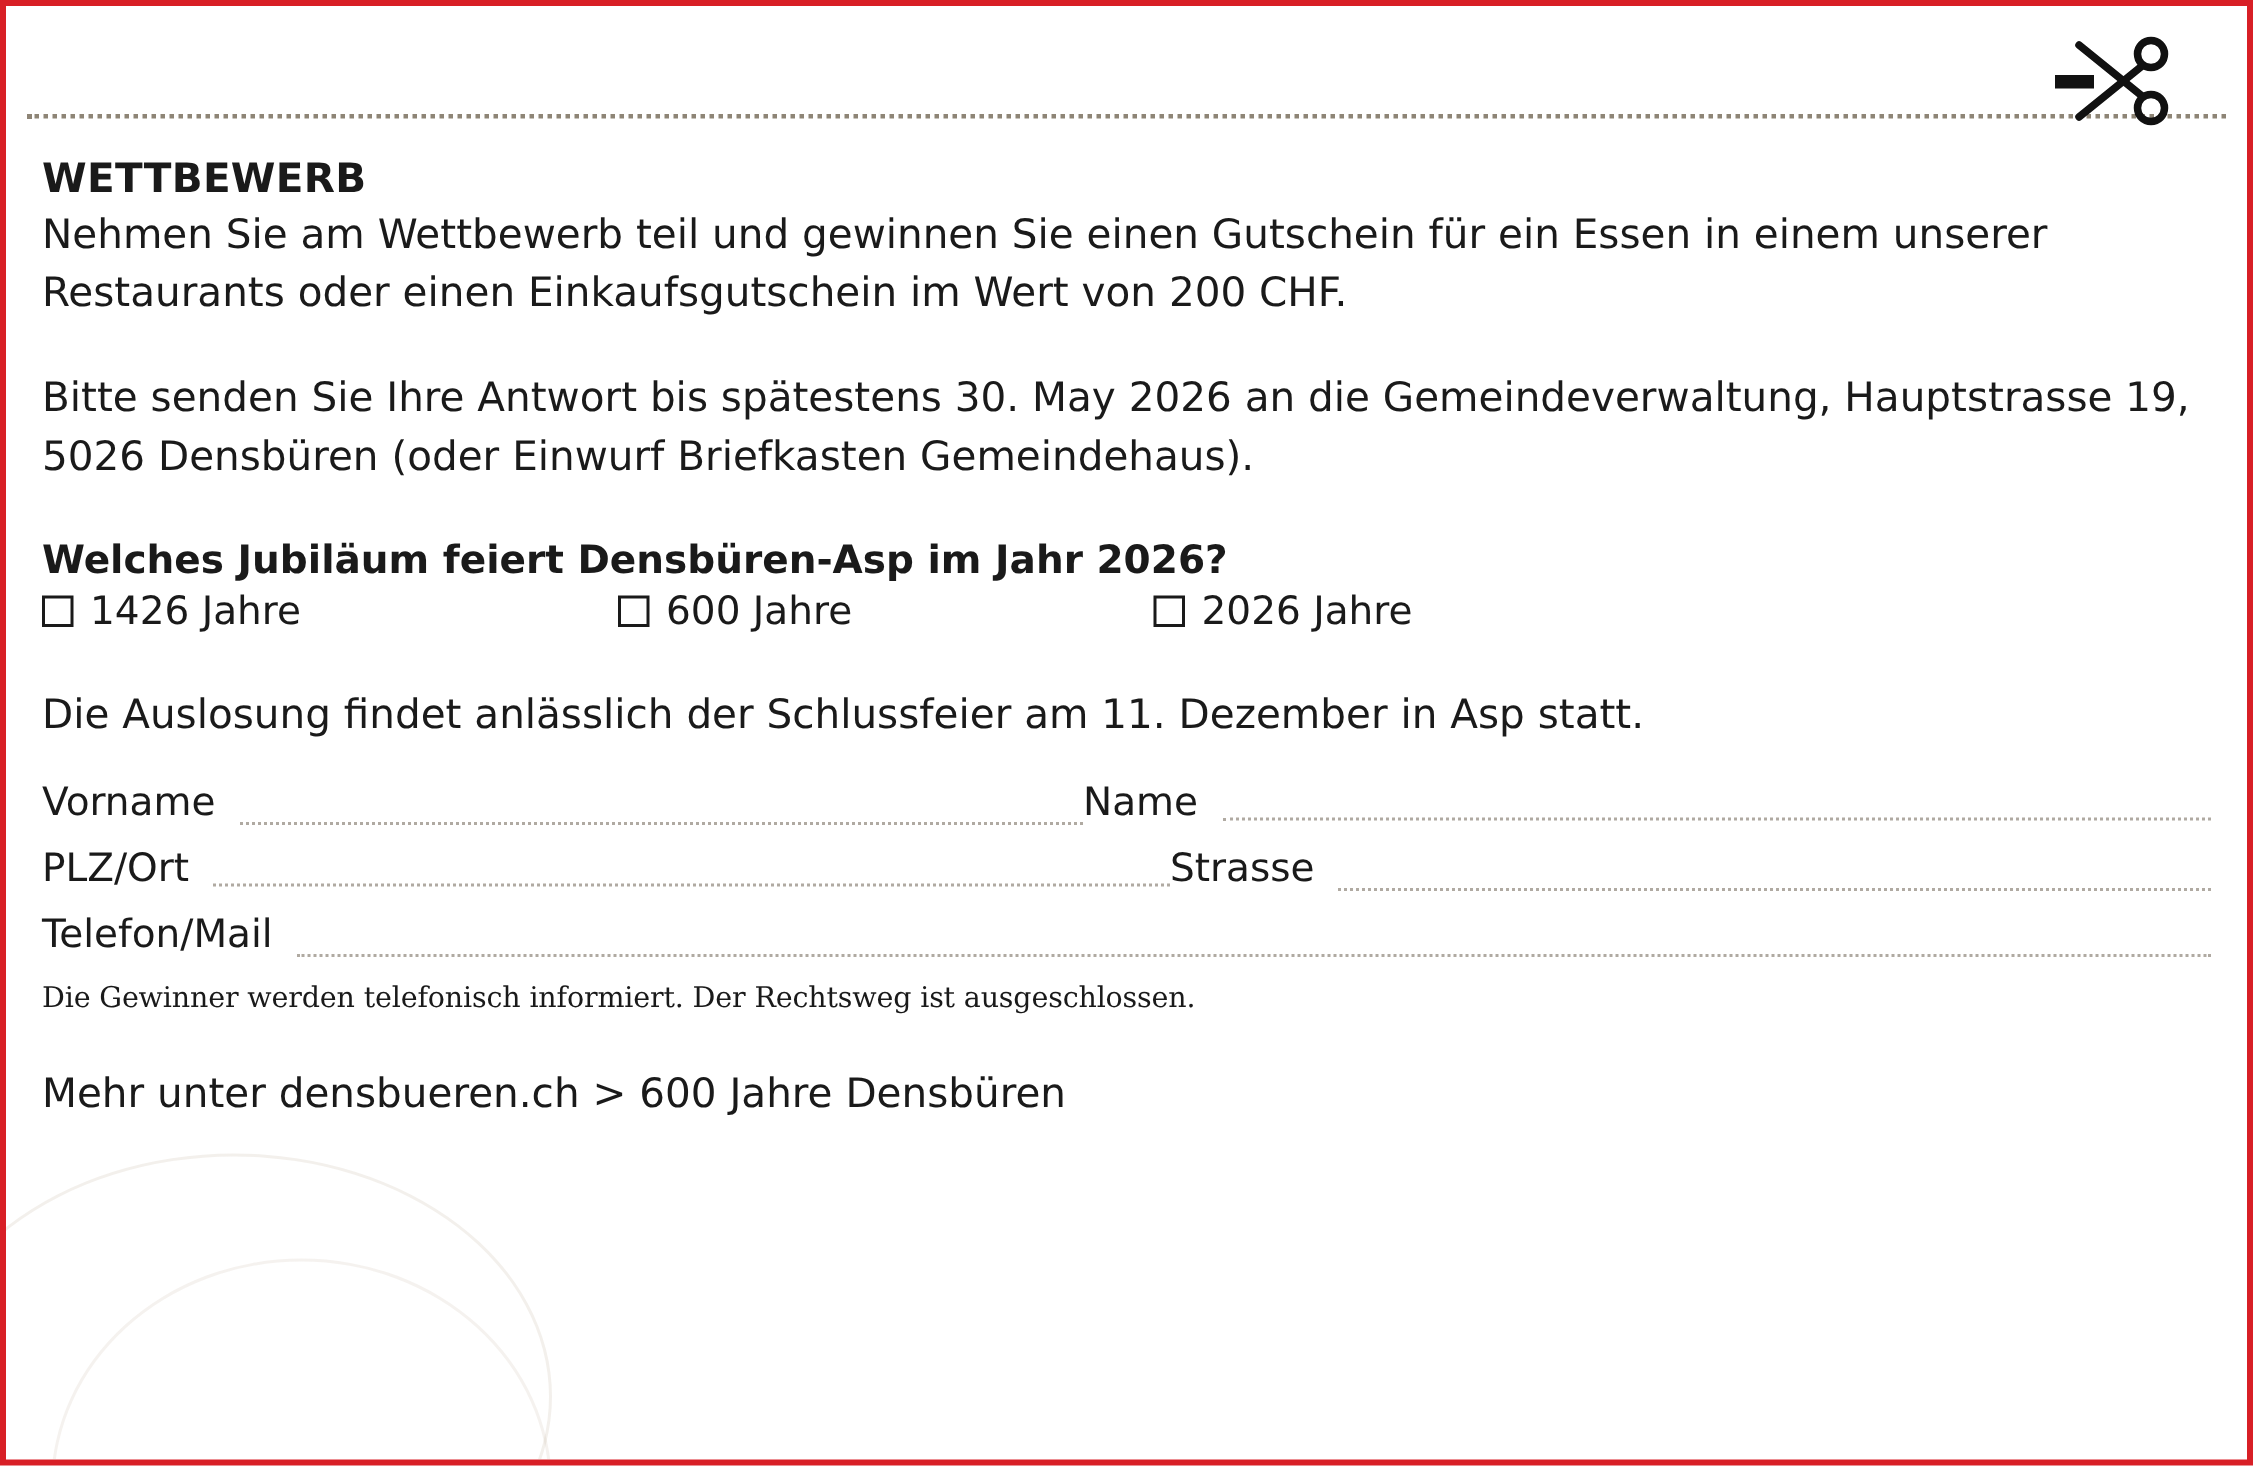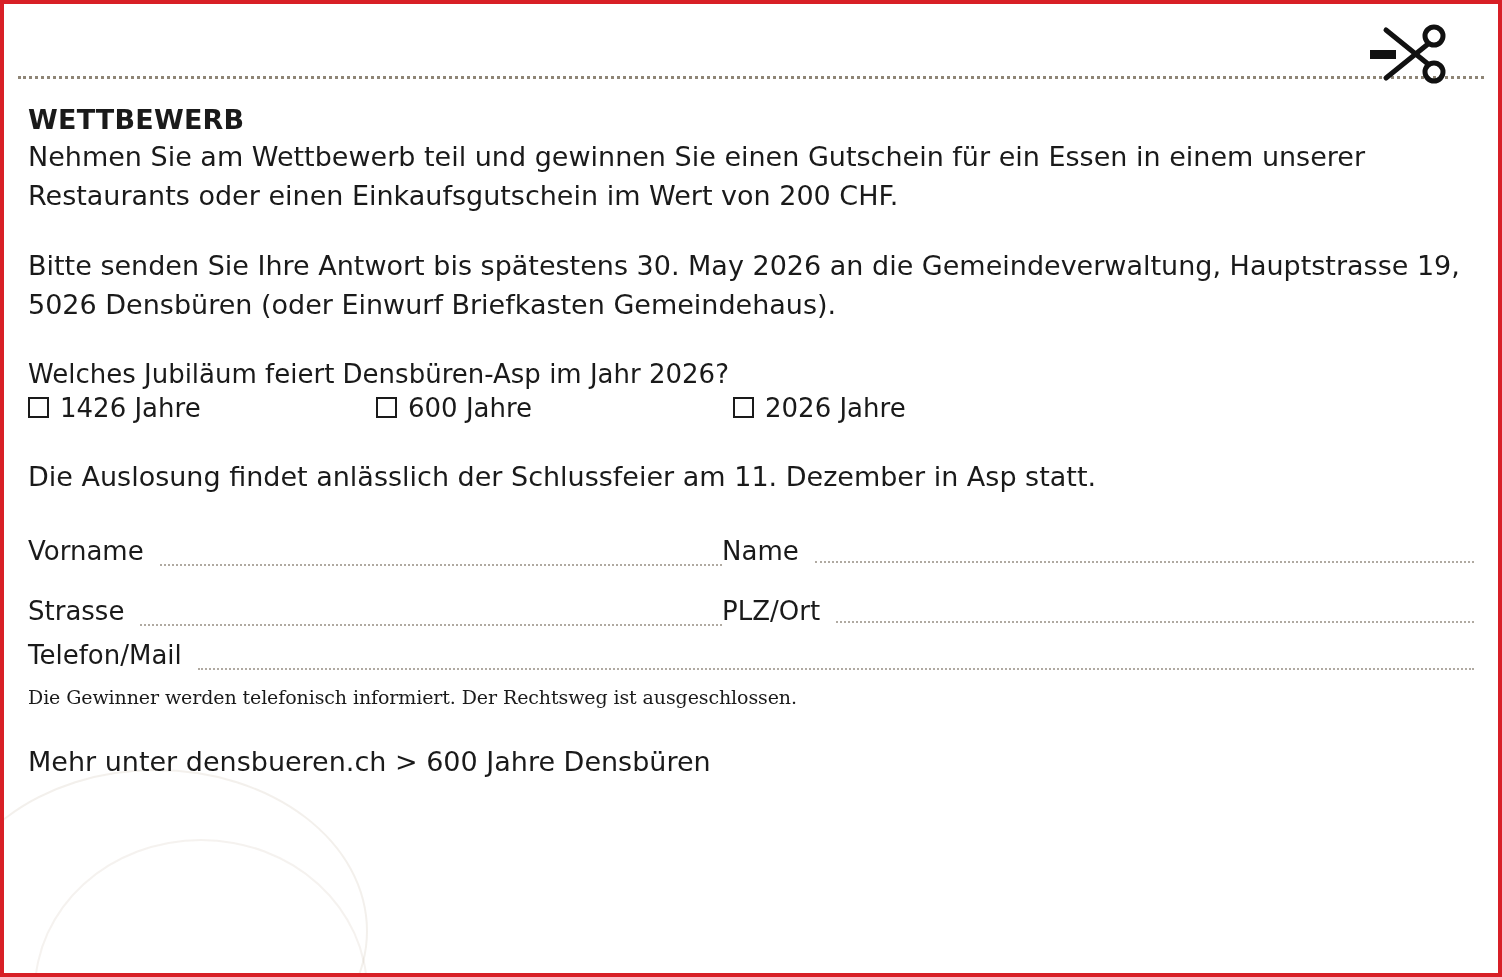--- a/index.html
+++ b/index.html
@@ -83,35 +83,35 @@
     font-size: 27px;
     line-height: 1.46;
     margin: 0;
     font-weight: 400;
   }
   .gap-md { height: 30px; }
   .gap-lg { height: 34px; }
 
   .question {
     font-size: 26px;
-    font-weight: normal;
+    font-weight: bold;
     margin: 0 0 4px 0;
   }
 
   .options {
     display: flex;
     font-size: 26px;
     margin-top: 2px;
   }
   .opt {
     display: flex;
     align-items: center;
     white-space: nowrap;
   }
-  .opt:nth-child(1) { width: 348px; }
+  .opt:nth-child(1) { width: 384px; }
   .opt:nth-child(2) { width: 357px; }
   .box {
     display: inline-block;
     width: 17px;
     height: 17px;
     border: 2px solid #1a1a1a;
     margin-right: 11px;
     flex: 0 0 auto;
   }
 
@@ -135,21 +135,21 @@
     white-space: nowrap;
     line-height: 1;
     padding-bottom: 2px;
   }
   .fline {
     flex: 1;
     border-bottom: 2px dotted #b0aaa2;
     height: 20px;
     margin-left: 16px;
   }
-  .fieldgroup.left .flabel { min-width: 0; margin-top: 16px; }
+  .fieldgroup.left .flabel { min-width: 0; }
   .row.single .fieldgroup { width: 100%; }
 
   .fineprint {
     font-size: 19px;
     margin-top: 10px;
     margin-bottom: 0;
     font-family: "DejaVu Serif", serif;
     letter-spacing: -0.1px;
   }
 
@@ -218,26 +218,26 @@
           <span class="flabel">Vorname</span>
           <span class="fline"></span>
         </div>
         <div class="fieldgroup right">
           <span class="flabel">Name</span>
           <span class="fline"></span>
         </div>
       </div>
 
       <div class="row">
+        <div class="fieldgroup right">
+          <span class="flabel">PLZ/Ort</span>
+          <span class="fline"></span>
+        </div>
         <div class="fieldgroup left">
           <span class="flabel">Strasse</span>
-          <span class="fline"></span>
-        </div>
-        <div class="fieldgroup right">
-          <span class="flabel">PLZ/Ort</span>
           <span class="fline"></span>
         </div>
       </div>
 
       <div class="row single">
         <div class="fieldgroup">
           <span class="flabel">Telefon/Mail</span>
           <span class="fline"></span>
         </div>
       </div>

